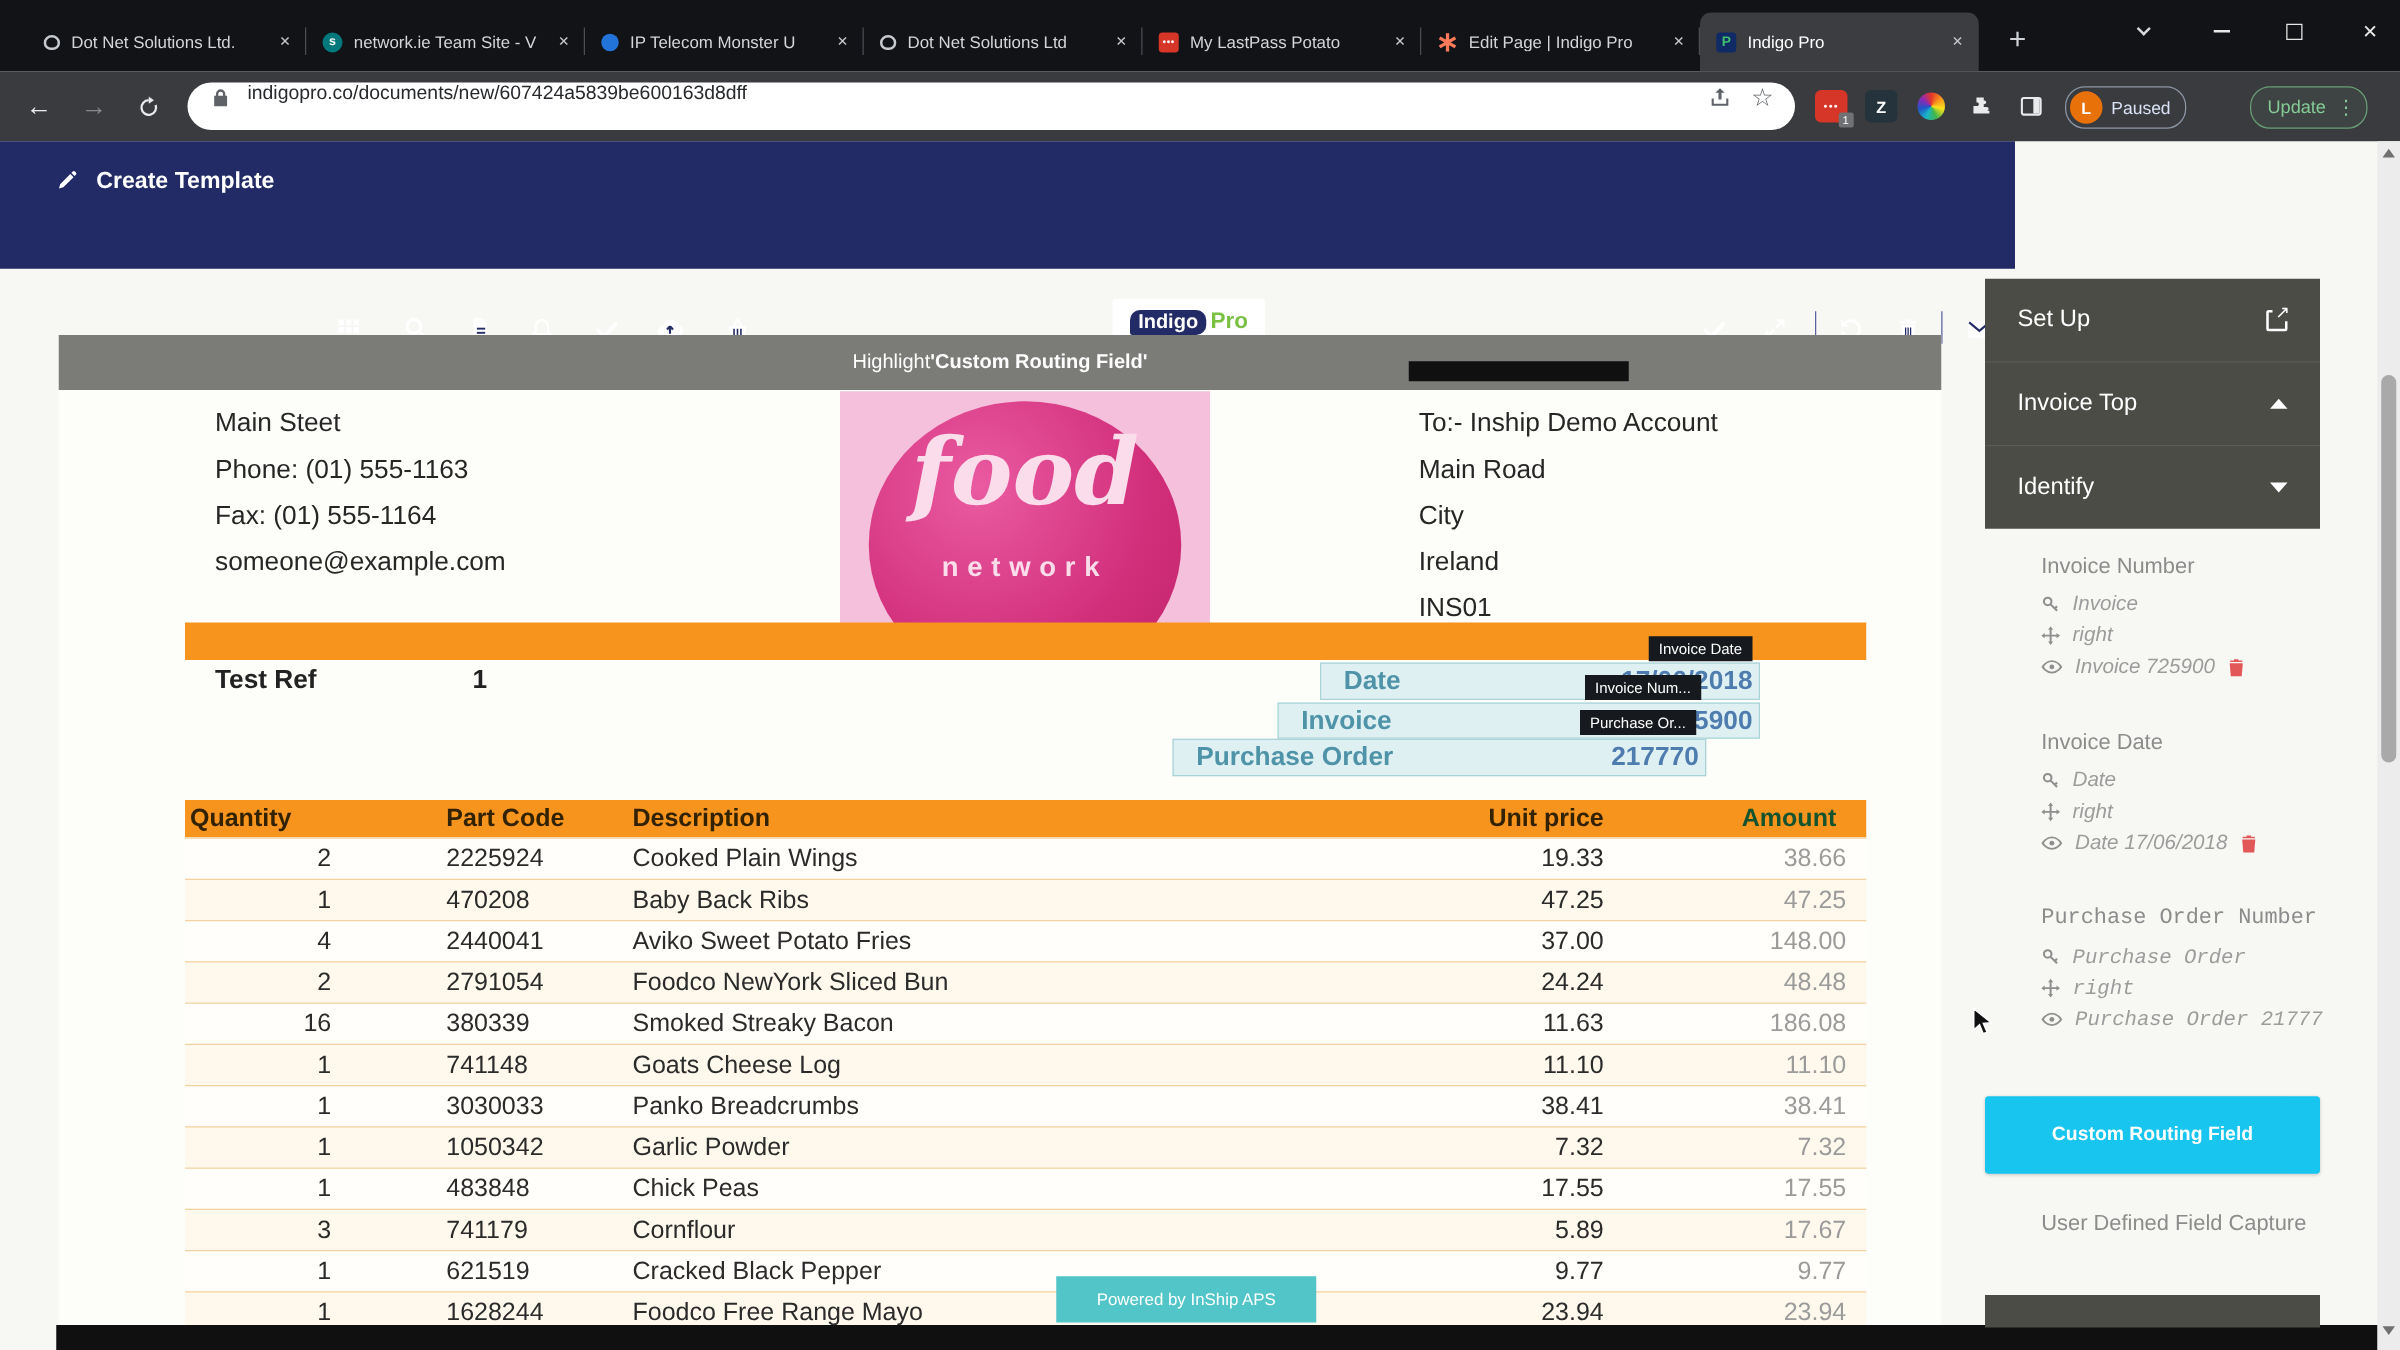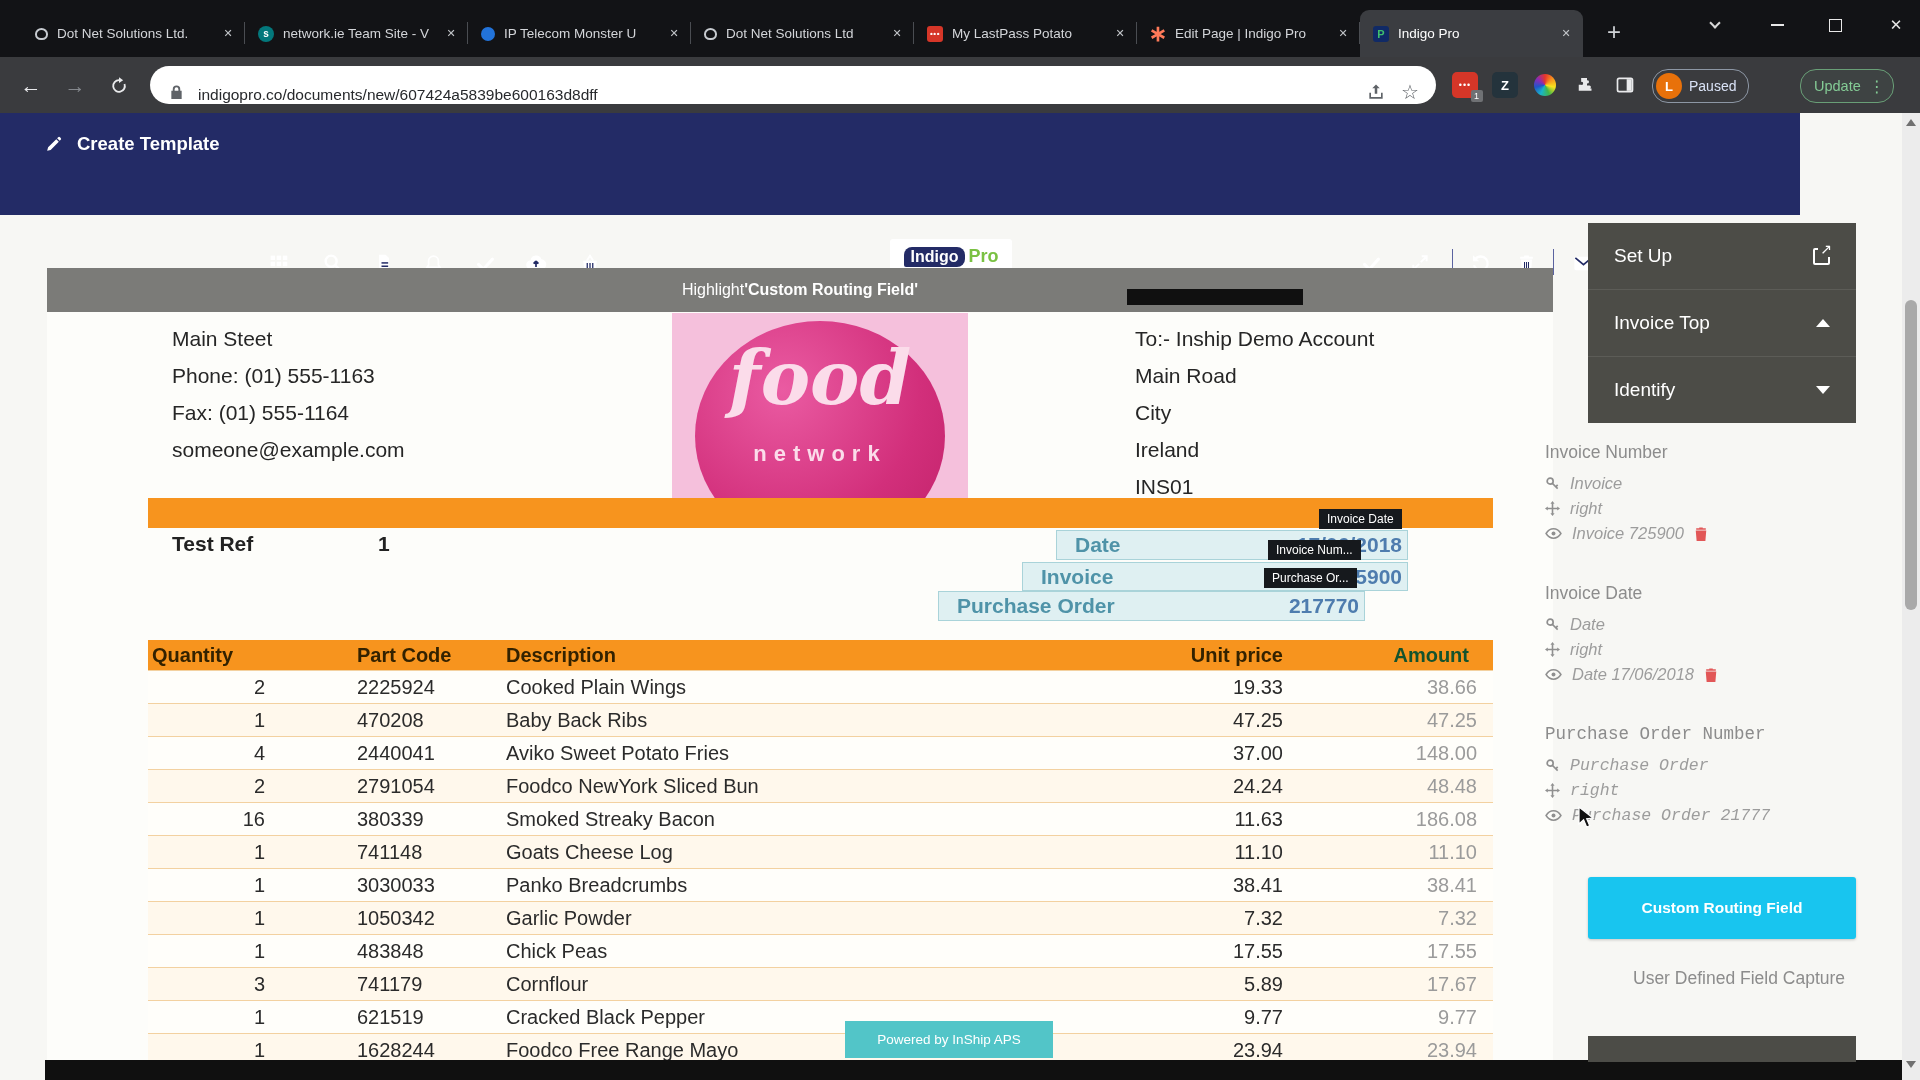--- a/index.html
+++ b/index.html
@@ -35,21 +35,21 @@
   #win-close{left:1872px;width:48px;font-size:15px;} #win-close:before{content:"✕";}
 
   
   #toolbar{position:absolute;left:0;top:57px;width:1920px;height:56px;background:#3a3b3e;}
   .navbtn{position:absolute;top:12px;width:34px;height:34px;display:flex;align-items:center;justify-content:center;
           font-size:21px;color:#e9eaec;border-radius:50%;}
   #btn-back{left:14px;} #btn-back:before{content:"←";}
   #btn-fwd{left:58px;color:#85888d;} #btn-fwd:before{content:"→";}
   #btn-reload{left:102px;}
   #omnibox{position:absolute;left:150px;top:9px;width:1286px;height:38px;background:#fff;border-radius:19px;
-           display:flex;align-items:flex-end;padding:0 14px;box-sizing:border-box;gap:10px;}
+           display:flex;align-items:flex-start;padding:0 14px;box-sizing:border-box;gap:10px;}
   #url{flex:1;font-size:15.5px;color:#27292c;white-space:nowrap;overflow:hidden;}
   .omni-ic{flex:none;display:flex;align-items:center;justify-content:center;width:24px;height:24px;}
   #star-icon:before{content:"☆";font-size:20px;color:#5f6368;}
   .ext{position:absolute;top:15px;width:26px;height:26px;display:flex;align-items:center;justify-content:center;}
   #ext-lastpass{left:1452px;background:#d63628;border-radius:5px;color:#fff;font-size:9px;letter-spacing:1px;}
   #ext-badge{position:absolute;right:-5px;bottom:-4px;background:#6f7174;color:#fff;font-size:9px;
              width:12px;height:12px;display:flex;align-items:center;justify-content:center;border-radius:2px;}
   #ext-z{left:1492px;background:#24333c;border-radius:5px;color:#fff;font-size:13px;font-weight:bold;}
   #ext-wheel{left:1532px;}
   #ext-wheel i{width:22px;height:22px;border-radius:50%;
@@ -57,21 +57,21 @@
   #ext-puzzle{left:1572px;} #ext-panel{left:1612px;}
   #profile-pill{position:absolute;left:1652px;top:12px;height:32px;border:1px solid #8d97a5;border-radius:16px;
       display:flex;align-items:center;gap:7px;padding:0 12px 0 3px;color:#d9e2f6;font-size:14px;}
   #avatar{width:26px;height:26px;border-radius:50%;background:#e8710a;color:#fff;display:flex;
           align-items:center;justify-content:center;font-size:13px;font-weight:bold;}
   #update-pill{position:absolute;left:1800px;top:12px;height:32px;border:1px solid #699f77;border-radius:16px;
       display:flex;align-items:center;gap:8px;padding:0 8px 0 13px;color:#84cb95;font-size:14.5px;background:rgba(130,200,150,.06);}
   #update-kebab:before{content:"⋮";font-size:16px;}
 
   
-  #navbar{position:absolute;left:0;top:113px;width:1800px;height:102px;background:#232b66;}
+  #navbar{position:absolute;left:0;top:113px;width:1612px;height:102px;background:#232b66;}
   #create-template{position:absolute;left:44px;top:20px;display:flex;align-items:center;gap:14px;color:#fff;
       font-size:18.5px;font-weight:bold;}
   .nav-ic{position:absolute;top:132px;width:36px;height:36px;display:flex;align-items:center;justify-content:center;}
   .nav-sep{position:absolute;top:136px;width:1px;height:26px;background:#5b63a0;}
   #logo-box{position:absolute;left:890px;top:126px;width:122px;height:47px;background:#fff;border-radius:3px;
       display:flex;flex-direction:column;align-items:center;justify-content:center;}
   #logo-line1{display:flex;align-items:baseline;gap:3px;}
   #logo-indigo{background:#232b66;color:#fff;font-weight:bold;font-size:16px;padding:1px 7px;border-radius:8px 8px 8px 2px;}
   #logo-pro{color:#7ac143;font-weight:bold;font-size:18px;}
   #logo-tagline{font-size:9.5px;color:#3a3a3a;margin-top:1px;letter-spacing:1px;}
@@ -128,21 +128,21 @@
       justify-content:space-between;border-top:1px solid rgba(255,255,255,.09);}
   .side-sec:first-child{border-top:none;}
   .sec-ic{width:18px;height:18px;position:relative;display:flex;align-items:center;justify-content:center;}
   .ic-external-link{border:2px solid #fff;border-radius:2px;width:13px;height:13px;}
   .ic-external-link:before{content:"↗";position:absolute;right:-4px;top:-9px;color:#fff;font-size:14px;
       background:#4c4c47;padding-left:2px;}
   .ic-chevron-down{width:0;height:0;border-left:7px solid transparent;border-right:7px solid transparent;
       border-top:8px solid #fff;}
   .ic-chevron-up{width:0;height:0;border-left:7px solid transparent;border-right:7px solid transparent;
       border-bottom:8px solid #fff;}
-  .group{position:absolute;left:1545px;width:240px;}
+  .group{position:absolute;left:1633px;width:240px;}
   #grp0{top:440px;} #grp1{top:581px;} #grp2{top:722px;font-family:Liberation Mono, monospace;}
   .g-title{font-size:17.5px;color:#8c8c8c;line-height:25px;margin-bottom:6px;}
   .g-row{display:flex;align-items:center;gap:10px;height:25px;font-size:16.5px;font-style:italic;color:#9c9c9c;}
   .g-row svg{flex:none;}
   #custom-routing{position:absolute;left:1588px;top:877px;width:268px;height:62px;background:#18c5ef;
       color:#fff;font-size:15.5px;font-weight:bold;display:flex;align-items:center;justify-content:center;
       border-radius:3px;box-shadow:0 1px 3px rgba(0,0,0,.2);}
   #user-defined{position:absolute;left:1633px;top:965px;width:220px;font-size:17.5px;color:#8c8c8c;line-height:26px;}
   #side-next-bar{position:absolute;left:1588px;top:1036px;width:268px;height:26px;background:#4c4c47;}
 

